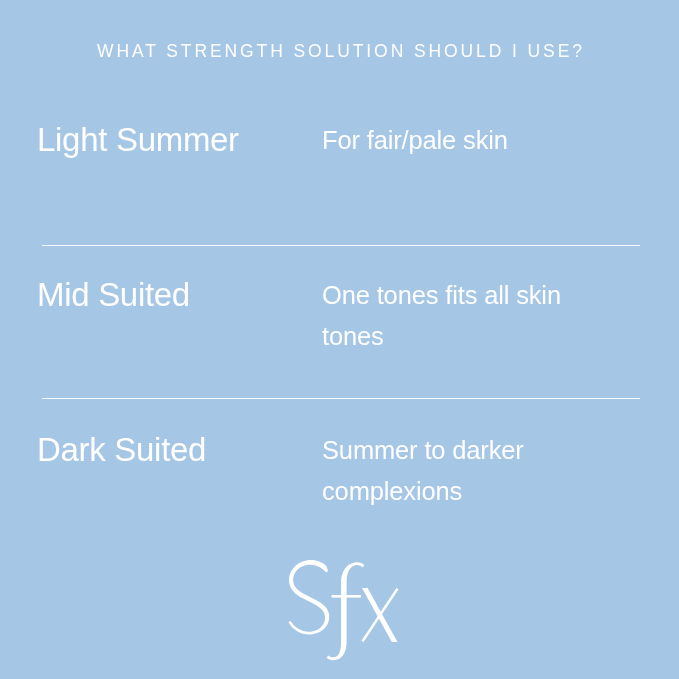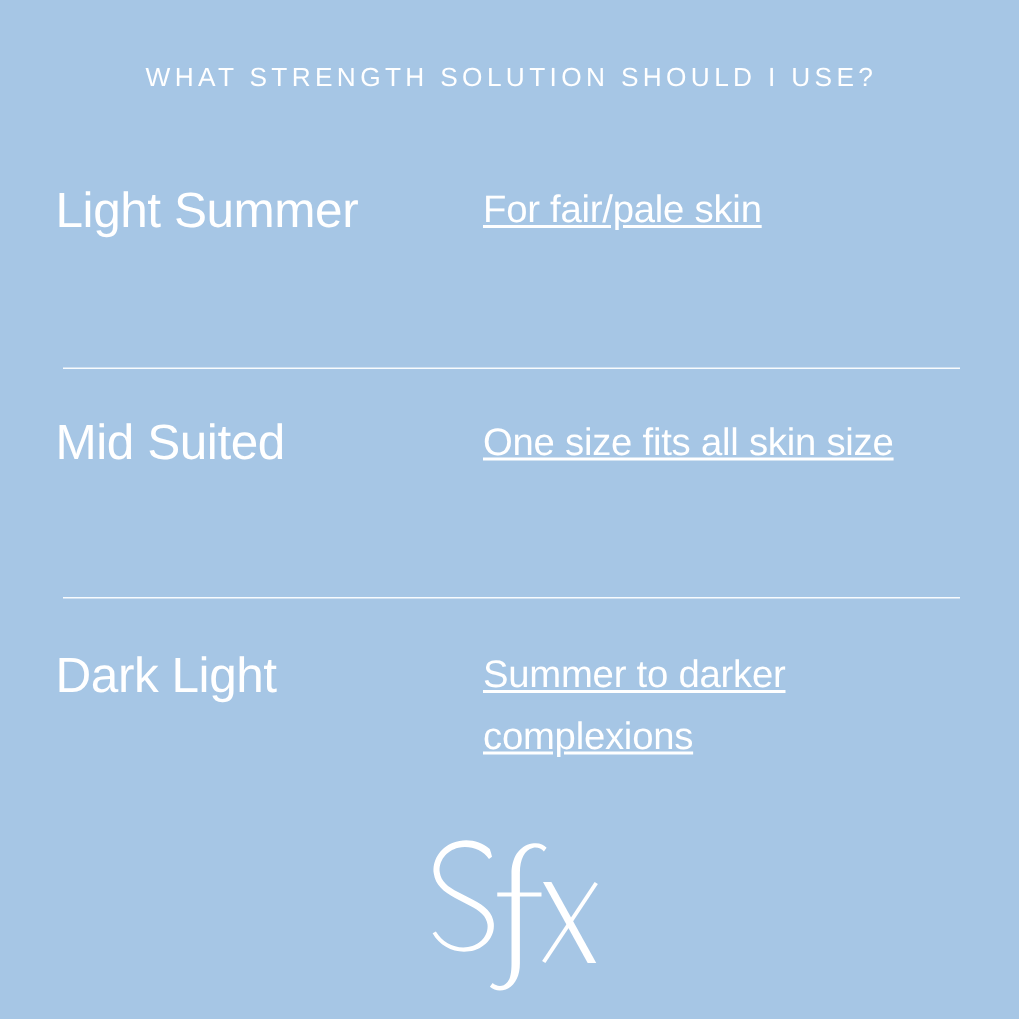--- a/index.html
+++ b/index.html
@@ -77,21 +77,20 @@
     position: absolute;
     left: 322px;
     top: 2px;
     width: 300px;
     color: #ffffff;
     font-size: 25.5px;
     font-weight: 300;
     letter-spacing: -0.15px;
     line-height: 41px;
     font-family: "Liberation Sans", sans-serif;
-    text-decoration: underline;
   }
 
   
   .divider {
     position: absolute;
     left: 42px;
     width: 598px;
     height: 1px;
     background: #ffffff;
     opacity: 0.92;
@@ -123,25 +122,25 @@
 
   <div class="rows">
 
     <div class="row row-1">
       <div class="row-title">Light Summer</div>
       <div class="row-desc">For fair/pale skin</div>
     </div>
 
     <div class="row row-2">
       <div class="row-title">Mid Suited</div>
-      <div class="row-desc">One size fits all skin size</div>
+      <div class="row-desc">One tones fits all skin tones</div>
     </div>
 
     <div class="row row-3">
-      <div class="row-title">Dark Light</div>
+      <div class="row-title">Dark Suited</div>
       <div class="row-desc">Summer to darker complexions</div>
     </div>
 
   </div>
 
   <div class="divider divider-1"></div>
   <div class="divider divider-2"></div>
 
   <div class="logo">
     <svg width="122" height="106" viewBox="0 0 122 106" aria-hidden="true">

